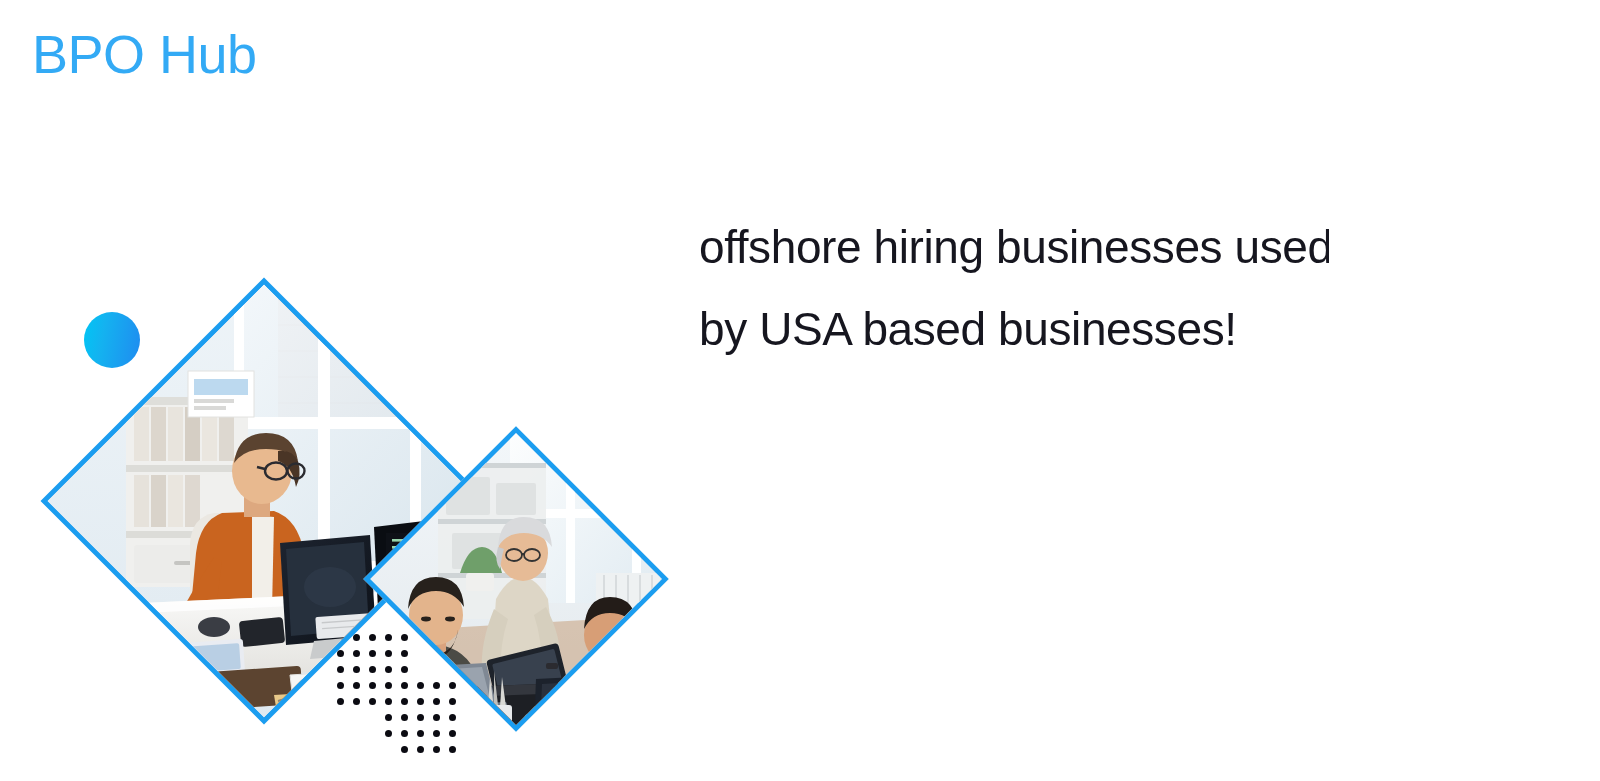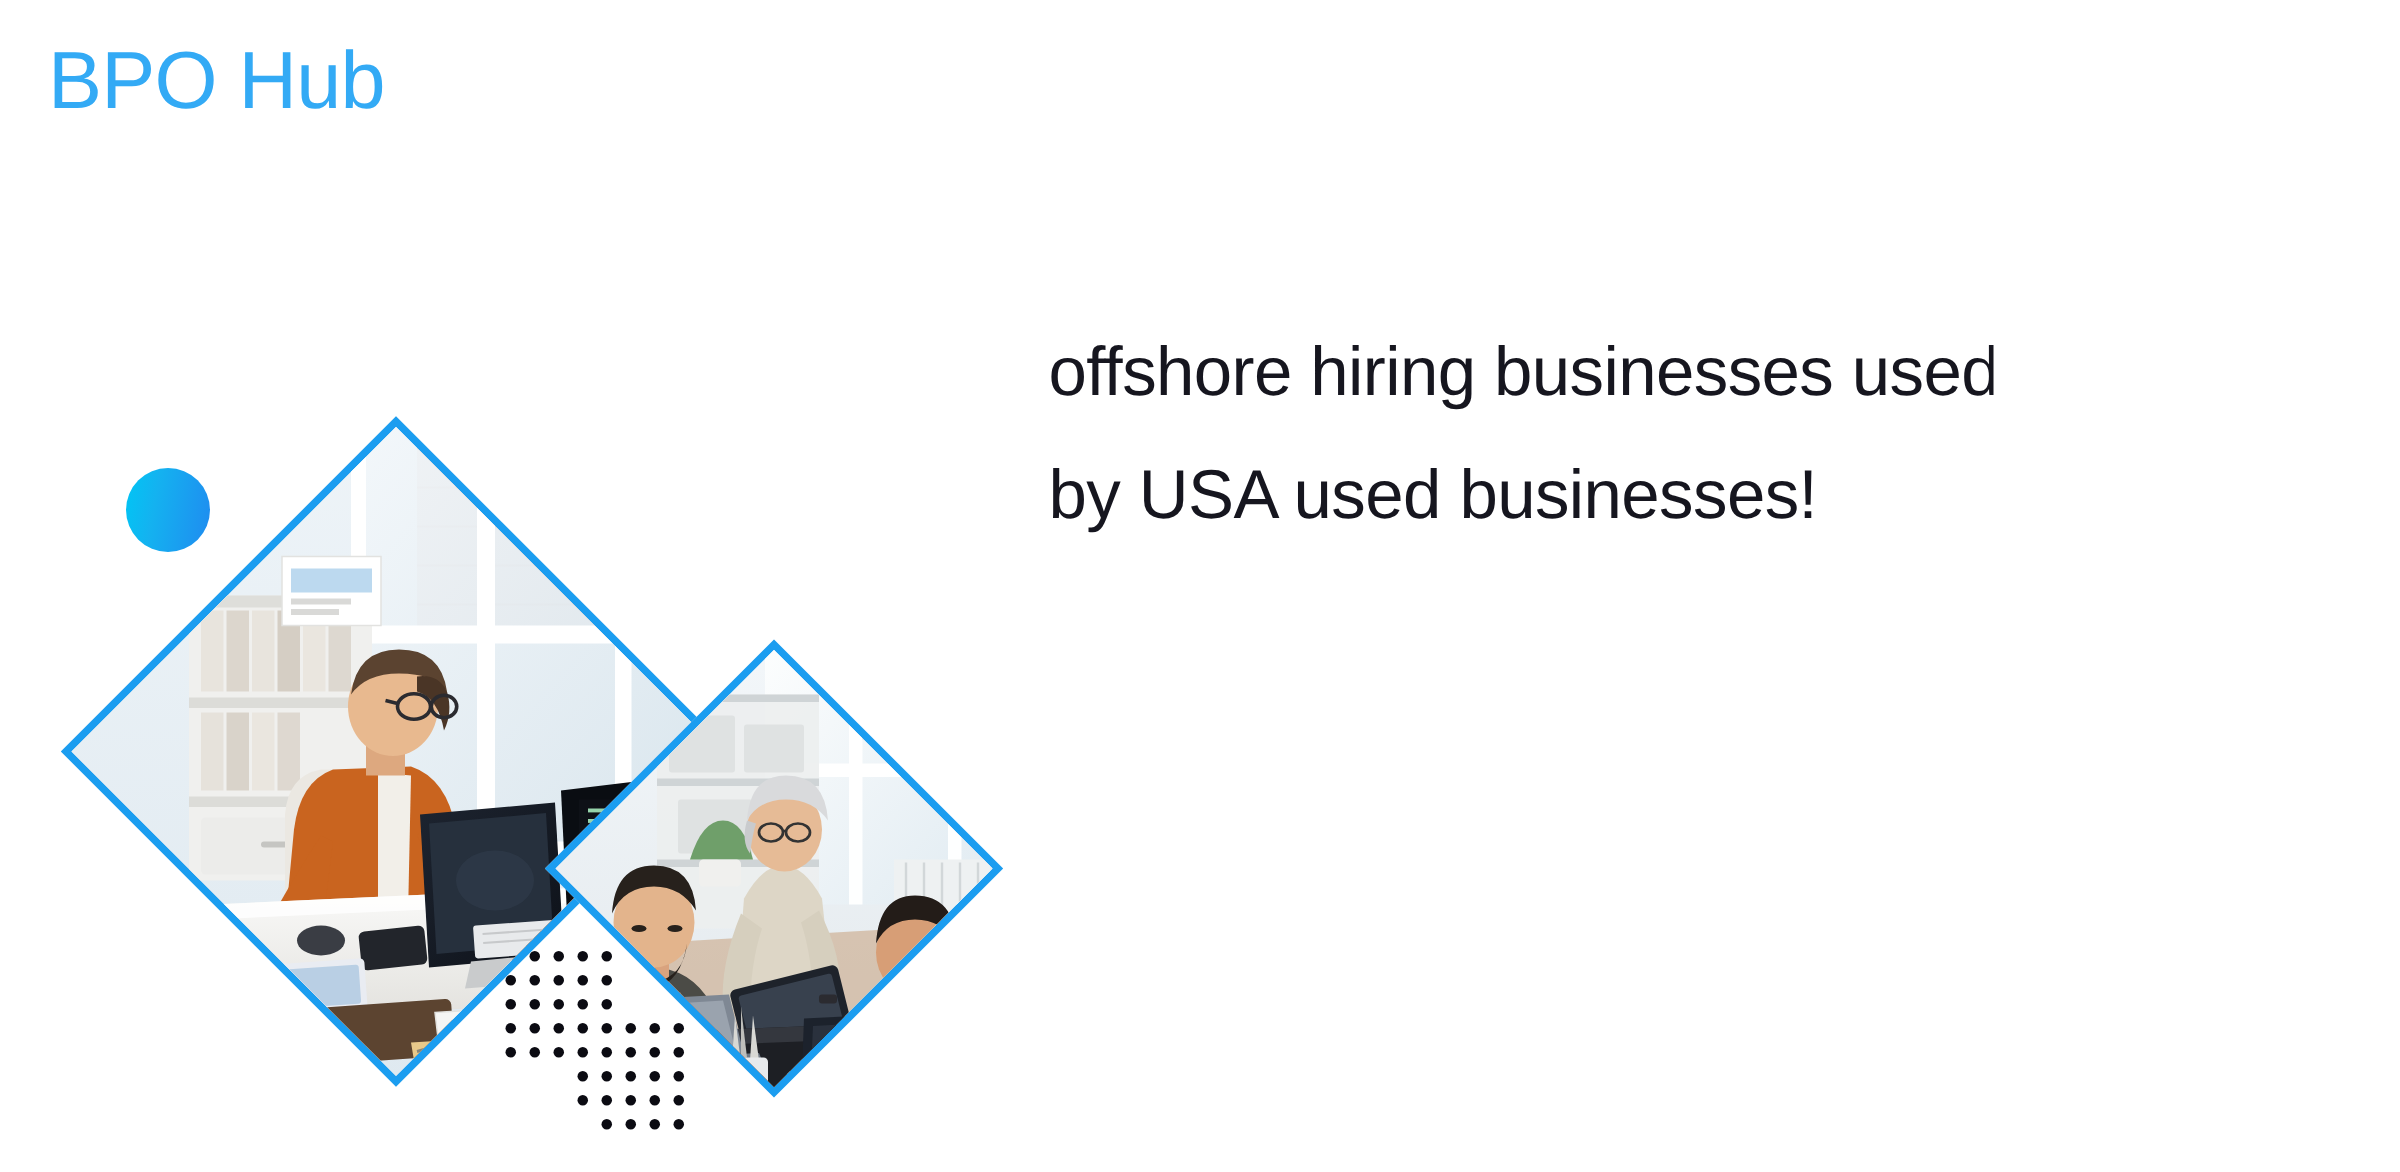--- a/index.html
+++ b/index.html
@@ -447,16 +447,16 @@
         <path d="M140 284 l2 -30 4 30 z" fill="#d8d8d4"></path>
         <rect x="122" y="282" width="30" height="26" rx="3" fill="#e8eaec"></rect>
       </g>
 
       <rect x="196" y="292" width="26" height="20" rx="2" fill="#cfe0ea" opacity="0.85"></rect>
     </svg>
   </div>
 
   <div class="headline">
     <span class="hl-line">offshore hiring businesses used</span>
-    <span class="hl-line">by USA used businesses!</span>
+    <span class="hl-line">by USA based businesses!</span>
   </div>
 
 </div>
 
 </body></html>

